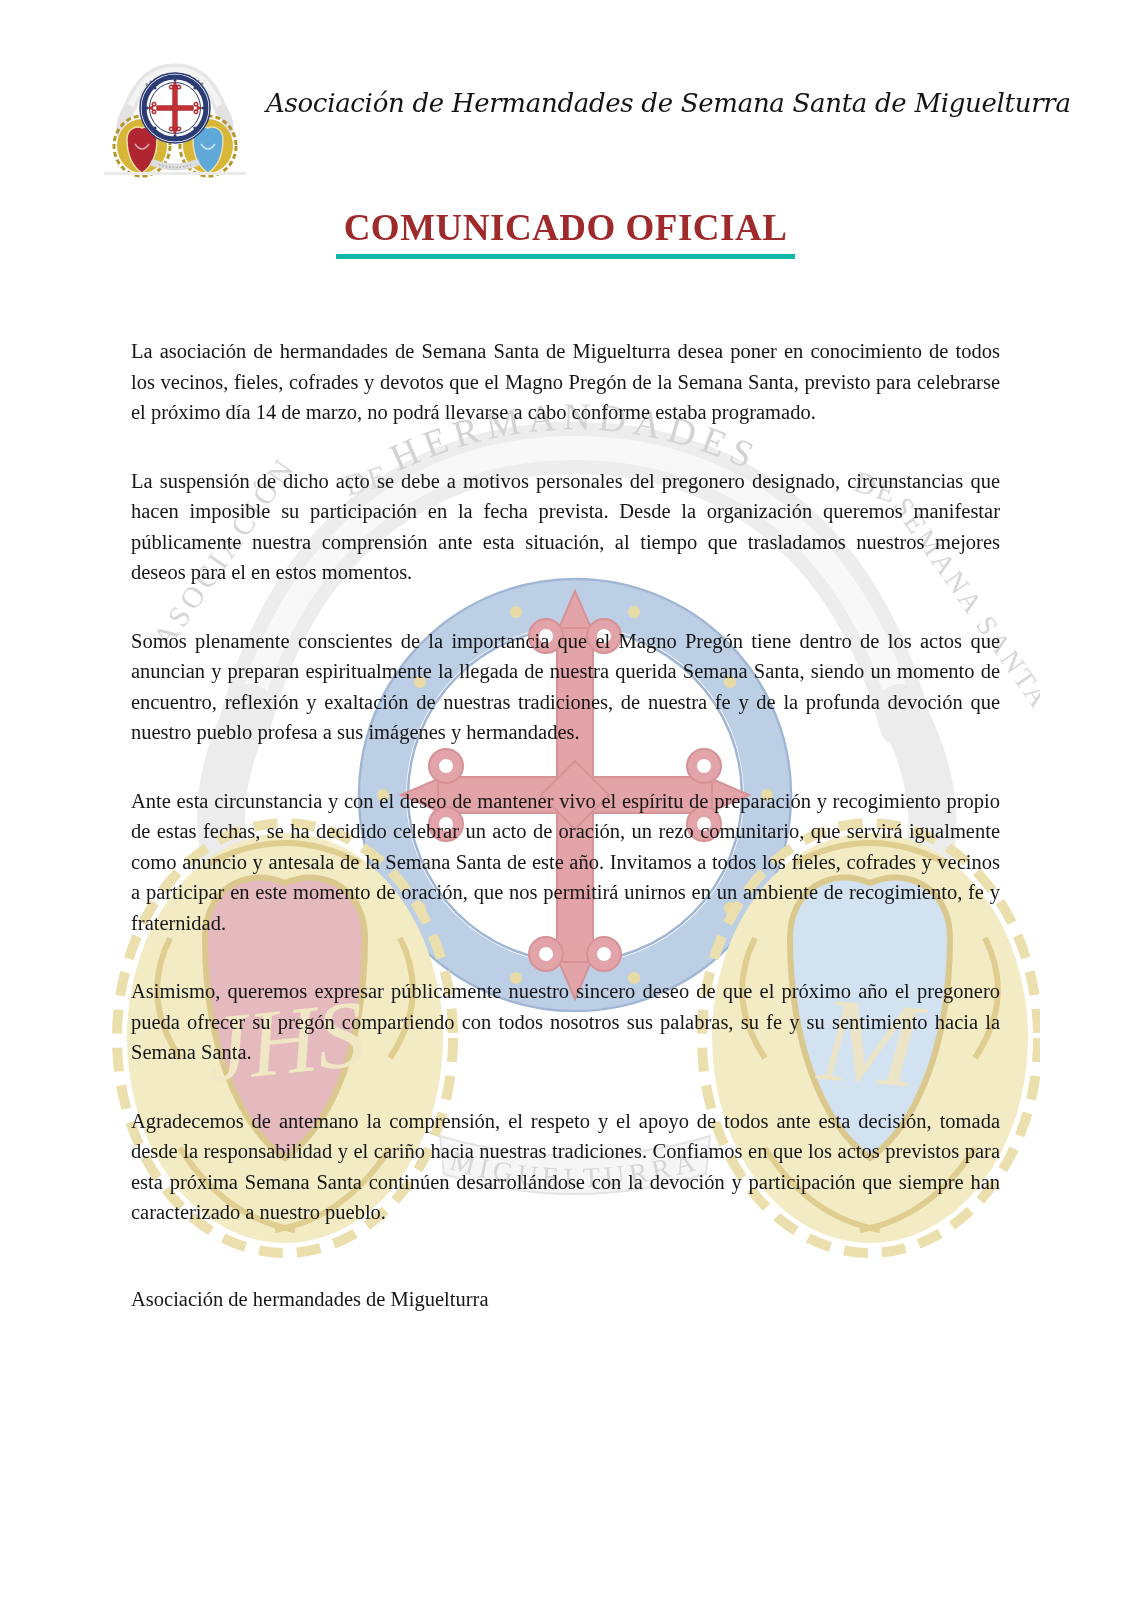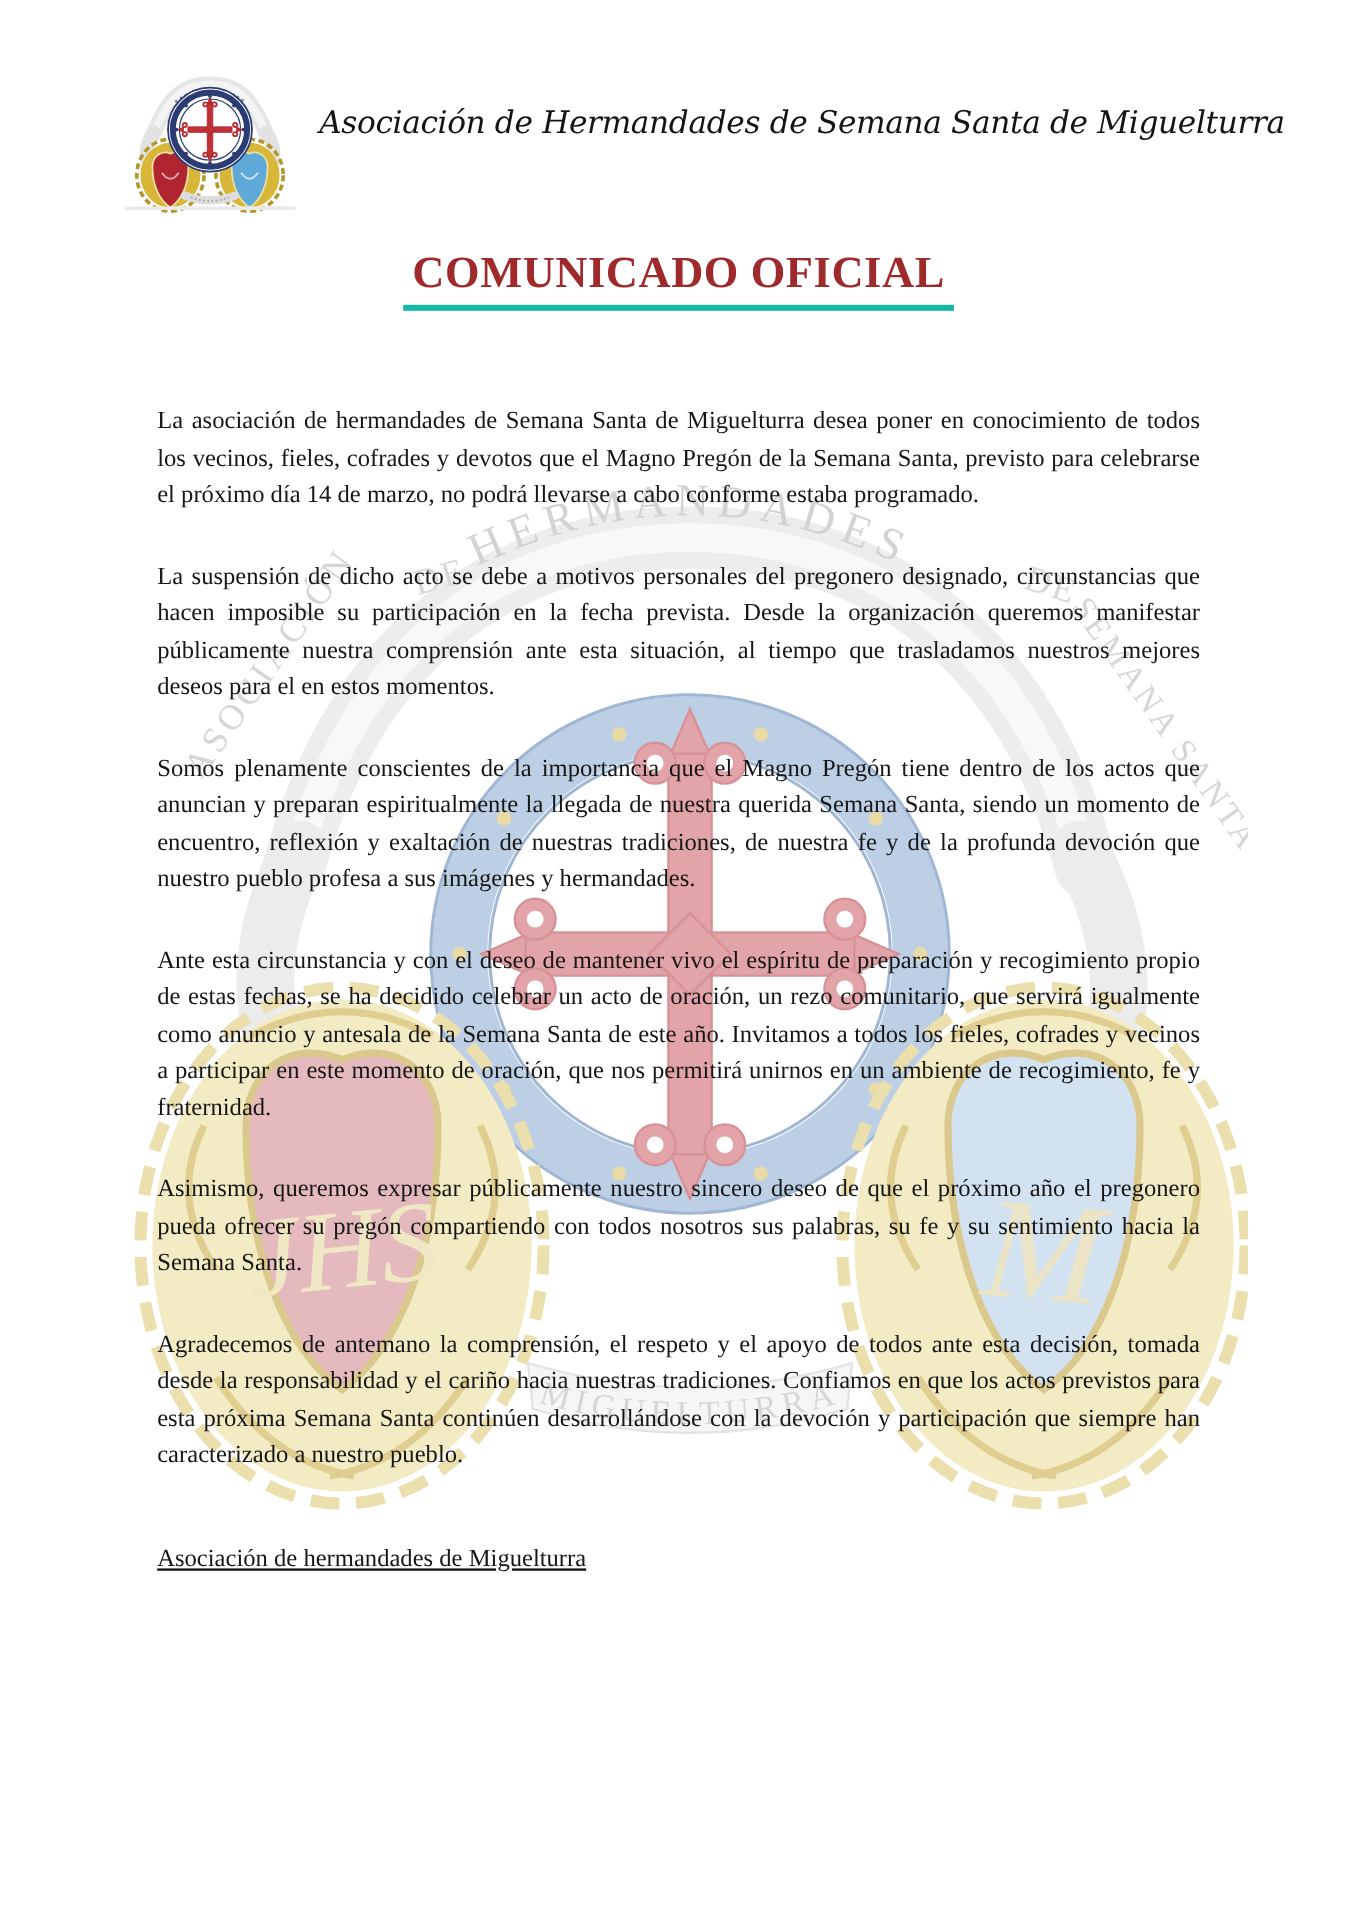--- a/index.html
+++ b/index.html
@@ -11,21 +11,21 @@
   .logo-divider{position:absolute;left:104px;top:172px;width:142px;height:3px;background:#eaeaea;}
   .brand-script{position:absolute;left:266px;top:88px;width:720px;
       font-family:"DejaVu Serif",serif;font-style:italic;font-size:26px;letter-spacing:-0.3px;
       color:#141414;white-space:nowrap;}
   .title-wrap{position:absolute;left:0;top:206px;width:100%;text-align:center;}
   .title-wrap span{display:inline-block;font-family:"Liberation Serif",serif;font-weight:bold;
       font-size:37px;letter-spacing:0.5px;color:#9e2a2b;border-bottom:5px solid #14b8a6;
       padding:0 8px 5px 8px;}
   .body{position:absolute;left:131px;top:336px;width:869px;}
   .body p{margin:0 0 38px 0;font-size:20.5px;line-height:30.5px;text-align:justify;color:#161616;}
-  .signature{margin-top:56px !important;text-align:center;font-size:21px;text-decoration:underline;}
+  .signature{margin-top:56px !important;text-align:center;font-size:21px;}
   svg text{font-family:"Liberation Serif",serif;}
 </style>
 </head>
 <body>
 
 <div class="page">
 
   <div class="watermark">
     <svg width="930" height="905" viewBox="0 0 930 905" xmlns="http://www.w3.org/2000/svg">
       <defs>

